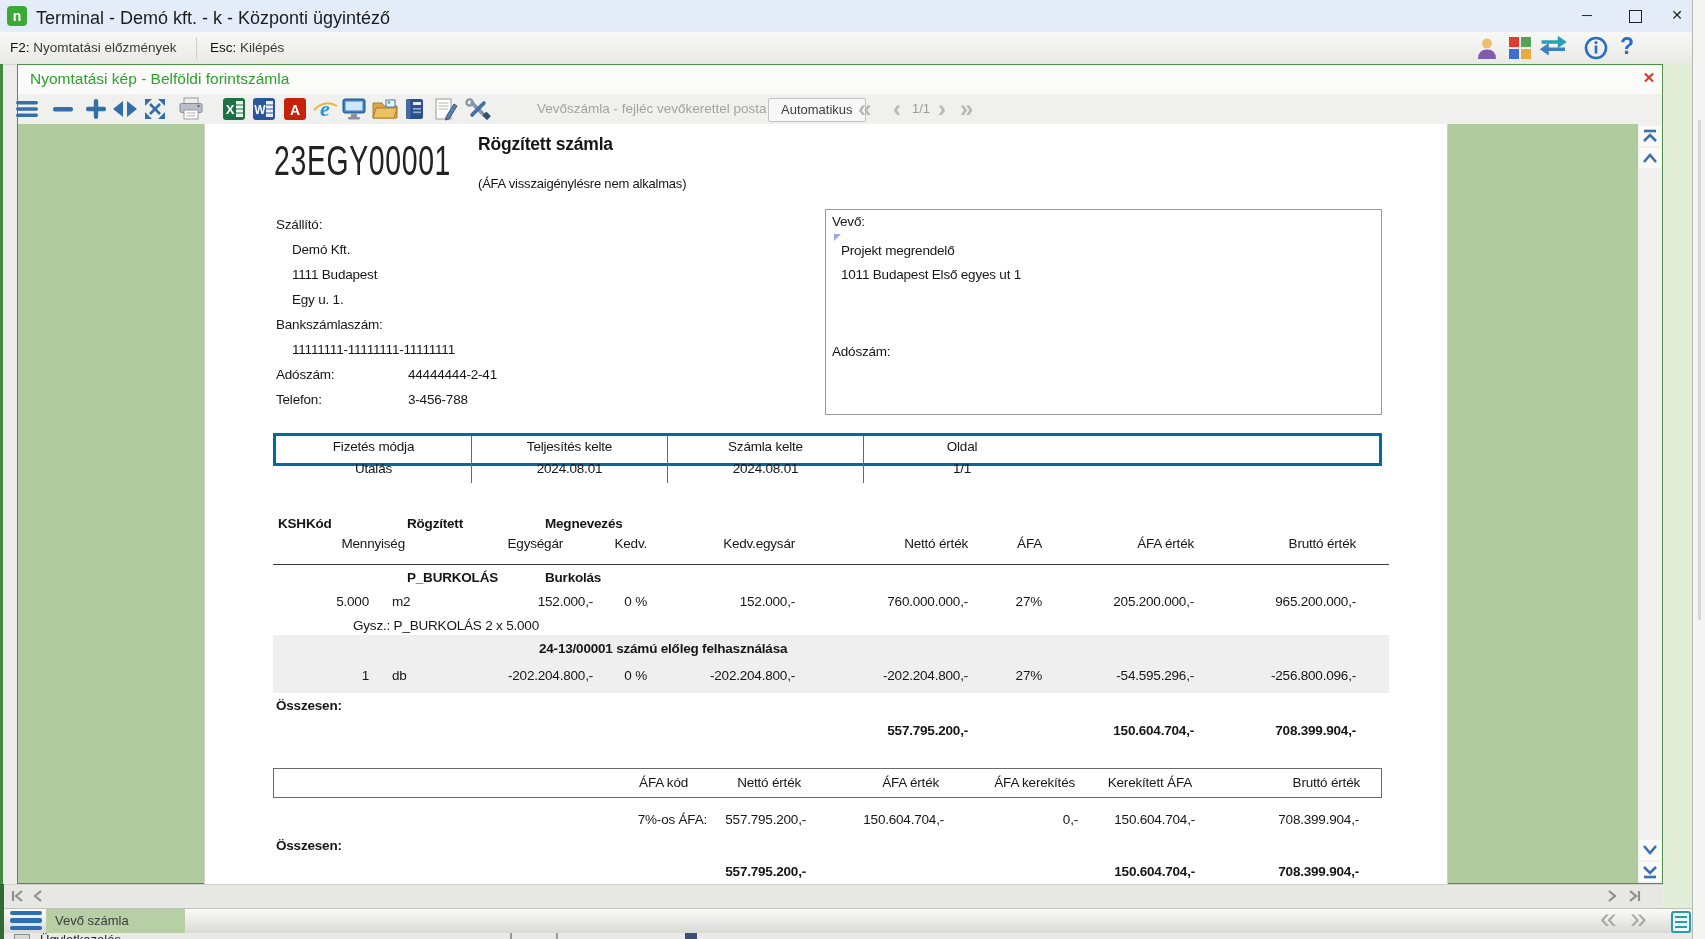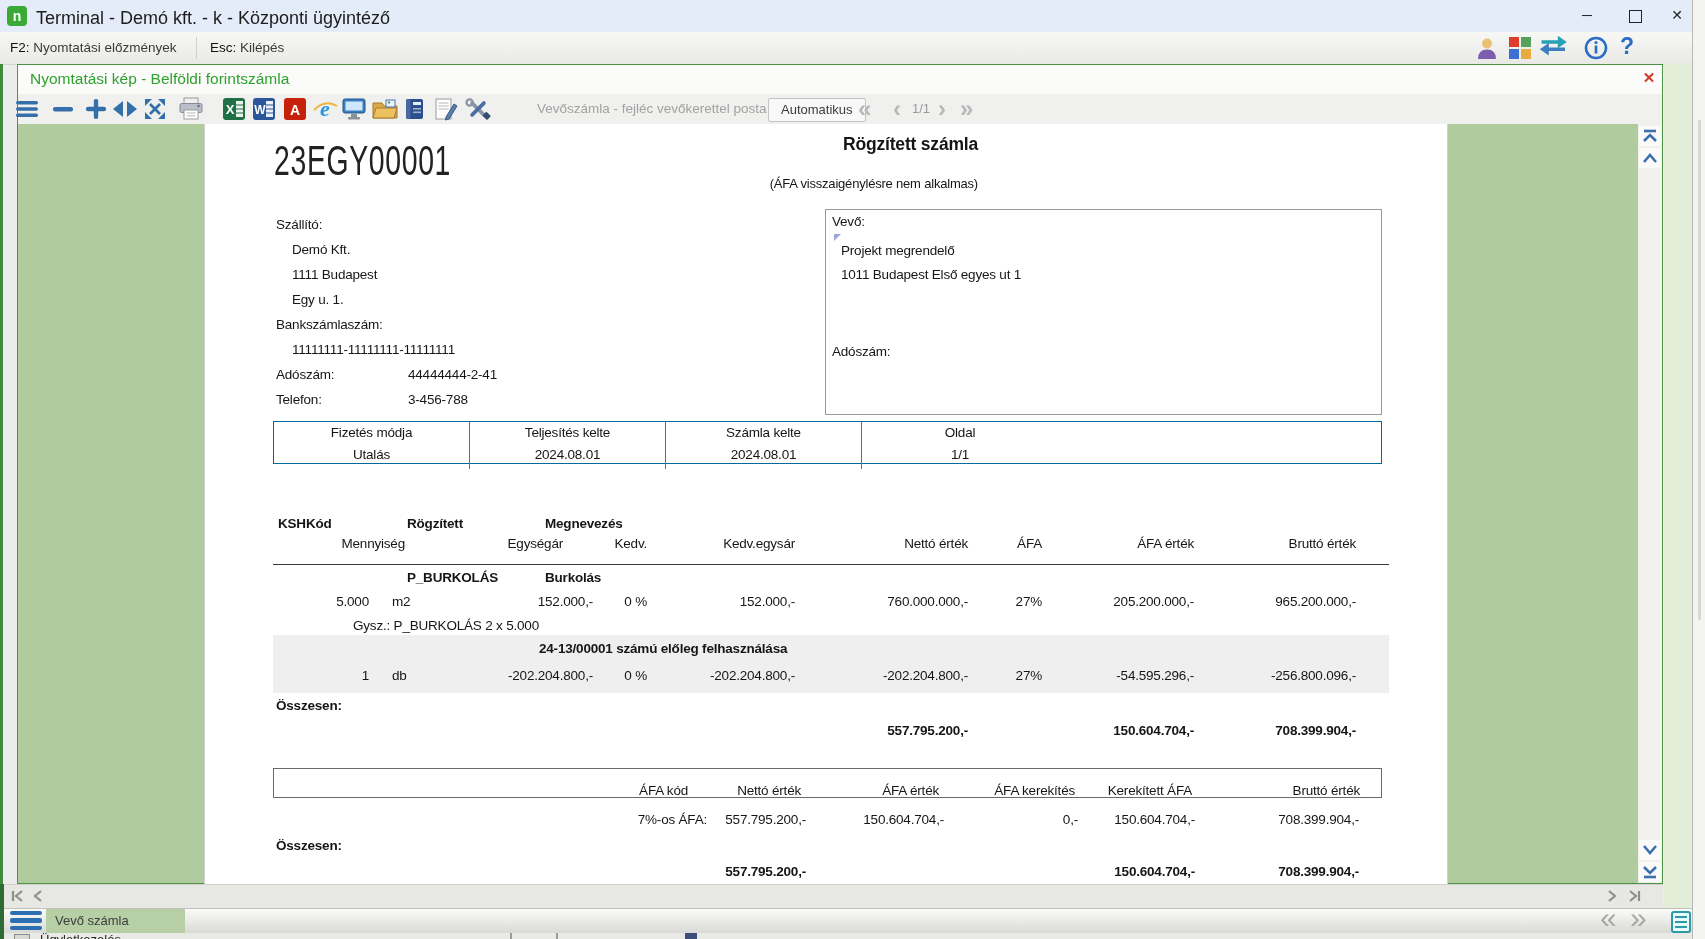--- a/index.html
+++ b/index.html
@@ -36,24 +36,24 @@
   .navg{top:94px;height:30px;line-height:30px;font-size:24px;color:#b8b8b8;font-weight:bold;}
   .pageind{top:101px;font-size:13px;color:#9a9a9a;}
 
   
   .preview{left:18px;top:124px;width:1644px;height:759px;background:#b0cb9e;}
   .page{left:204px;top:124px;width:1242px;height:760px;background:#fff;border-left:1px solid #cfcfcb;border-right:1px solid #cfcfcb;
         color:#161616;font-size:13.5px;letter-spacing:-0.2px;}
   .page .abs{white-space:nowrap;}
   .b{font-weight:bold;}
   .bignum{left:69px;top:12px;font-size:43px;color:#222;transform:scaleX(0.66);transform-origin:left top;letter-spacing:1px;}
-  .doccenter{left:273px;width:500px;text-align:right;}
+  .doccenter{left:273px;width:500px;text-align:left;}
   .custbox{left:620px;top:85px;width:557px;height:206px;border:1px solid #9a9a9a;box-sizing:border-box;}
   .marker{left:8px;top:24px;width:0;height:0;border-left:7px solid #9aa6dd;border-bottom:7px solid transparent;}
-  .metabox{left:68px;top:297px;width:1109px;height:43px;border:1px solid #0369a1;box-sizing:border-box;}
+  .metabox{left:68px;top:309px;width:1109px;height:33px;border:3px solid #0369a1;box-sizing:border-box;}
   .mgrid{display:grid;grid-template-columns:196px 196px 196px 196px 195px 128px;width:1107px;}
   .mgrid div{text-align:center;line-height:22px;border-right:1px solid #6a6a6a;height:47px;}
   .mgrid div:nth-child(5){border-right:1px solid #b5b5b5;}
   .mgrid div:last-child{border-right:none;}
   .mcell{display:flex;flex-direction:column;}
   .igrid{display:grid;grid-template-columns:96px 104px 120px 54px 148px 173px 74px 152px 162px;width:1083px;}
   .vgrid{display:grid;grid-template-columns:434px 99px 138px 134px 117px 164px;width:1086px;}
   .r{text-align:right;}
   .l{text-align:left;padding-left:23px;}
   .rule{left:68px;top:440px;width:1116px;height:1px;background:#3a3a3a;}
@@ -368,21 +368,21 @@
         <div></div>
         <div></div>
         <div></div>
       <div class="r">557.795.200,-</div>
       <div></div>
       <div class="r">150.604.704,-</div>
       <div class="r">708.399.904,-</div>
     </div>
 
     <div class="abs vatbox">
-      <div class="vgrid" style="position:absolute;left:0;top:8px;line-height:28px">
+      <div class="vgrid" style="position:absolute;left:0;top:0;line-height:28px">
         <div class="r" style="padding-right:20px">ÁFA kód</div>
         <div class="r" style="padding-right:6px">Nettó érték</div>
         <div class="r" style="padding-right:6px">ÁFA érték</div>
         <div class="r" style="padding-right:4px">ÁFA kerekítés</div>
         <div class="r" style="padding-right:4px">Kerekített ÁFA</div>
         <div class="r">Bruttó érték</div>
       </div>
     </div>
     <div class="abs vgrid" style="left:68px;top:688px">
       <div class="r">7%-os ÁFA:</div>

